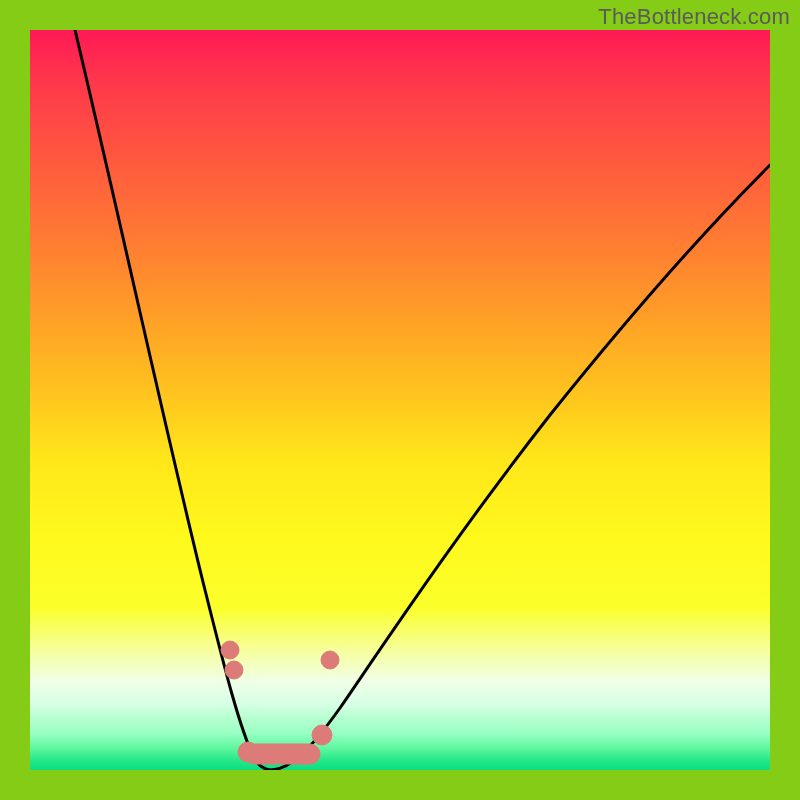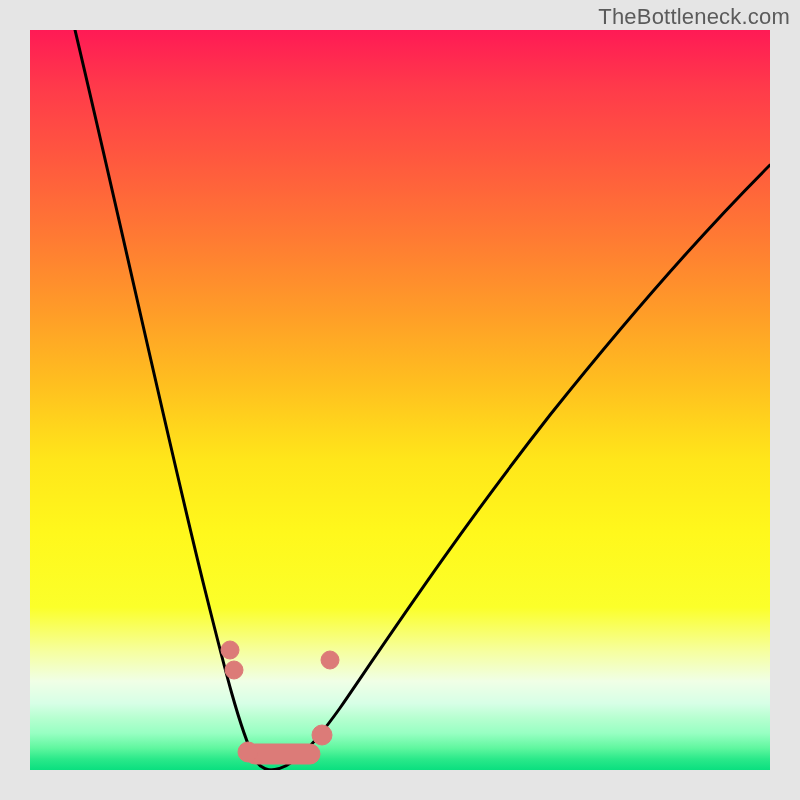--- a/index.html
+++ b/index.html
@@ -7,21 +7,21 @@
     padding: 0;
     width: 800px;
     height: 800px;
     background: #000;
     overflow: hidden;
     font-family: Arial, Helvetica, sans-serif;
   }
   .frame {
     position: absolute;
     inset: 0;
-    background: #e5e5e5;
+    background: #84cc16;
   }
   .plot-area {
     position: absolute;
     left: 30px;
     top: 30px;
     width: 740px;
     height: 740px;
     overflow: hidden;
   }
   .gradient {

